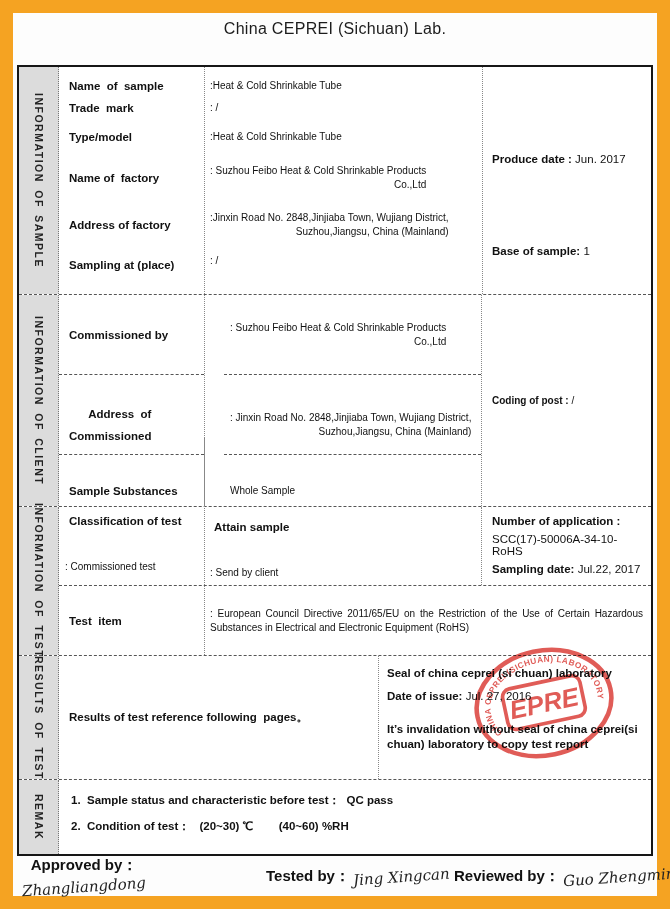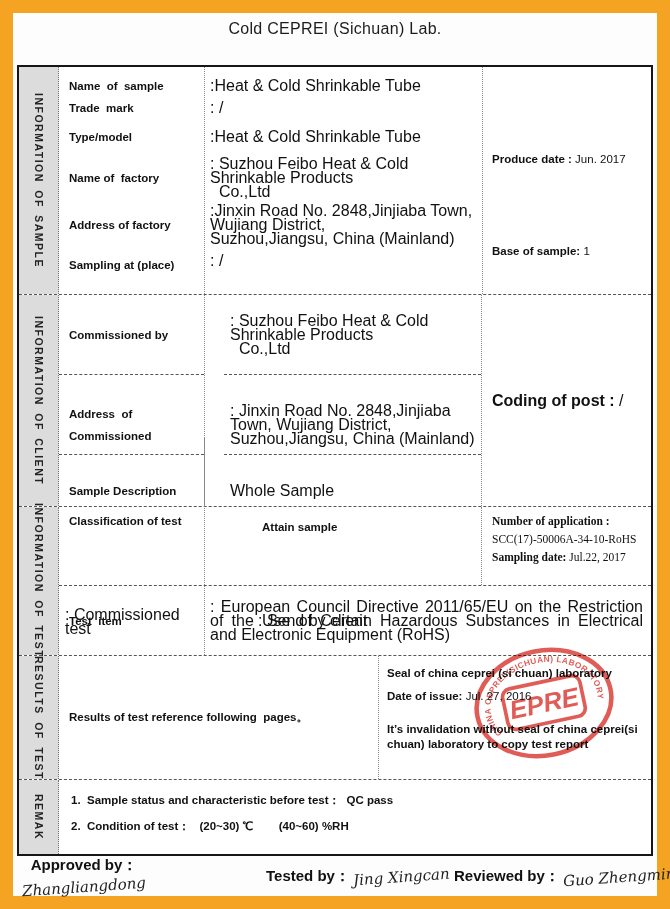--- a/index.html
+++ b/index.html
@@ -9,43 +9,43 @@
 
   .table { position:absolute; left:17px; top:65px; width:636px; height:791px; border:2px solid #161616; background:#fff; display:flex; flex-direction:column; }
   .sec { display:flex; position:relative; }
   .sec.divider { border-bottom:1px dashed #555; }
   .strip { width:40px; background:#dcdcdc; border-right:1px dotted #777; display:flex; align-items:center; justify-content:center; flex:none; }
   .stripTxt { writing-mode:vertical-rl; font-weight:bold; font-size:10.5px; letter-spacing:1.5px; word-spacing:3px; color:#222; white-space:nowrap; }
   .content { position:relative; flex:1; }
   .vline { position:absolute; top:0; bottom:0; border-left:1px dotted #888; }
 
   .lbl { font-weight:bold; font-size:11.5px; white-space:pre-wrap; line-height:22px; }
-  .val { font-size:16px; white-space:pre-wrap; line-height:14px; }
+  .val { font-size:10px; white-space:pre-wrap; line-height:14px; }
   .b { font-weight:bold; }
 
   
   .s1grid { display:grid; grid-template-columns:145px 278px 1fr; grid-template-rows:22px 22px 36px 46px 48px 40px; padding-top:8px; height:100%; }
-  .cell { display:flex; align-items:center; }
+  .cell { display:flex; align-items:center;text-align:right; }
   .cL { padding-left:10px; }
   .cV { padding-left:6px; }
   .rowTop { align-items:flex-start; padding-top:5px; }
   .right1 { position:relative; grid-row:1 / span 6; grid-column:3; }
   .r1line { position:absolute; left:10px; font-size:11.5px; }
 
   
   .left2 { width:423px; border-right:1px dotted #888; display:grid; grid-template-columns:145px 1fr; grid-template-rows:80px 60px auto; position:relative; height:100%;gap:20px; }
   .rb { border-bottom:1px dashed #555; }
   .right2 { flex:1; display:flex; align-items:center; padding-left:10px;text-align:center; }
   .sec2 .content { display:flex; }
 
   
   .top3 { height:79px; border-bottom:1px dashed #555; display:flex; }
-  .left3 { width:423px; border-right:1px dotted #888; display:grid; grid-template-columns:145px 1fr; grid-template-rows:46px 1fr; padding-top:7px;gap:48px; }
+  .left3 { width:423px; border-right:1px dotted #888; display:grid; grid-template-columns:145px 1fr; grid-template-rows:46px 1fr; padding-top:7px; }
   .right3 { flex:1; padding:8px 8px 0 10px; }
-  .right3 div { margin-bottom:6px; font-size:11.5px;font-family:Liberation Serif, serif; }
+  .right3 div { margin-bottom:6px; font-size:11.5px; }
   .bottom3 { display:flex; height:69px; }
   .b3lbl { width:145px; display:flex; align-items:center; padding-left:10px; }
   .b3val { flex:1; display:flex; align-items:center; padding:0 8px 0 6px; }
   .b3val .val { text-align:justify; }
 
   
   .sec4 .content { display:flex; }
   .left4 { width:320px; border-right:1px dotted #888; display:flex; align-items:center; padding-left:10px; }
   .right4 { flex:1; padding:10px 8px 0 8px; }
   .right4 .ln { font-weight:bold; font-size:11.5px; margin-bottom:8px; line-height:15px; }
@@ -63,21 +63,21 @@
   .sig-group { position:absolute; top:0; height:41px; display:flex; align-items:center; gap:3px; }
   .sg1 { left:5px;flex-direction:column; } .sg2 { left:249px; } .sg3 { left:437px; }
   .sigLbl { font-weight:bold; font-size:15px; white-space:nowrap; }
   .sig { font-family:"DejaVu Serif", serif; font-style:italic; font-size:15px; color:#222; transform:rotate(-4deg); white-space:nowrap; }
 </style>
 </head>
 <body>
 
 <div class="canvas">
 
-  <div class="title">Cold CEPREI (Sichuan) Lab.</div>
+  <div class="title">China CEPREI (Sichuan) Lab.</div>
 
   <div class="table">
 
     <section class="sec divider" style="height:228px">
       <div class="strip">
         <span class="stripTxt">INFORMATION OF SAMPLE</span>
       </div>
       <div class="content">
         <div class="vline" style="left:145px"></div>
         <div class="vline" style="left:423px"></div>
@@ -150,21 +150,21 @@
             </div>
           <div class="cell cL rb">
               <span class="lbl">Address  of
 Commissioned</span>
             </div>
           <div class="cell cV rb">
               <span class="val">: Jinxin Road No. 2848,Jinjiaba Town, Wujiang District,
 Suzhou,Jiangsu, China (Mainland)</span>
             </div>
           <div class="cell cL">
-              <span class="lbl">Sample Description</span>
+              <span class="lbl">Sample Substances</span>
             </div>
           <div class="cell cV">
               <span class="val">Whole Sample</span>
             </div>
         </div>
         <div class="right2">
           <span class="val"><span class="b">Coding of post :</span>&nbsp;<span>/</span></span>
         </div>
       </div>
     </section>

